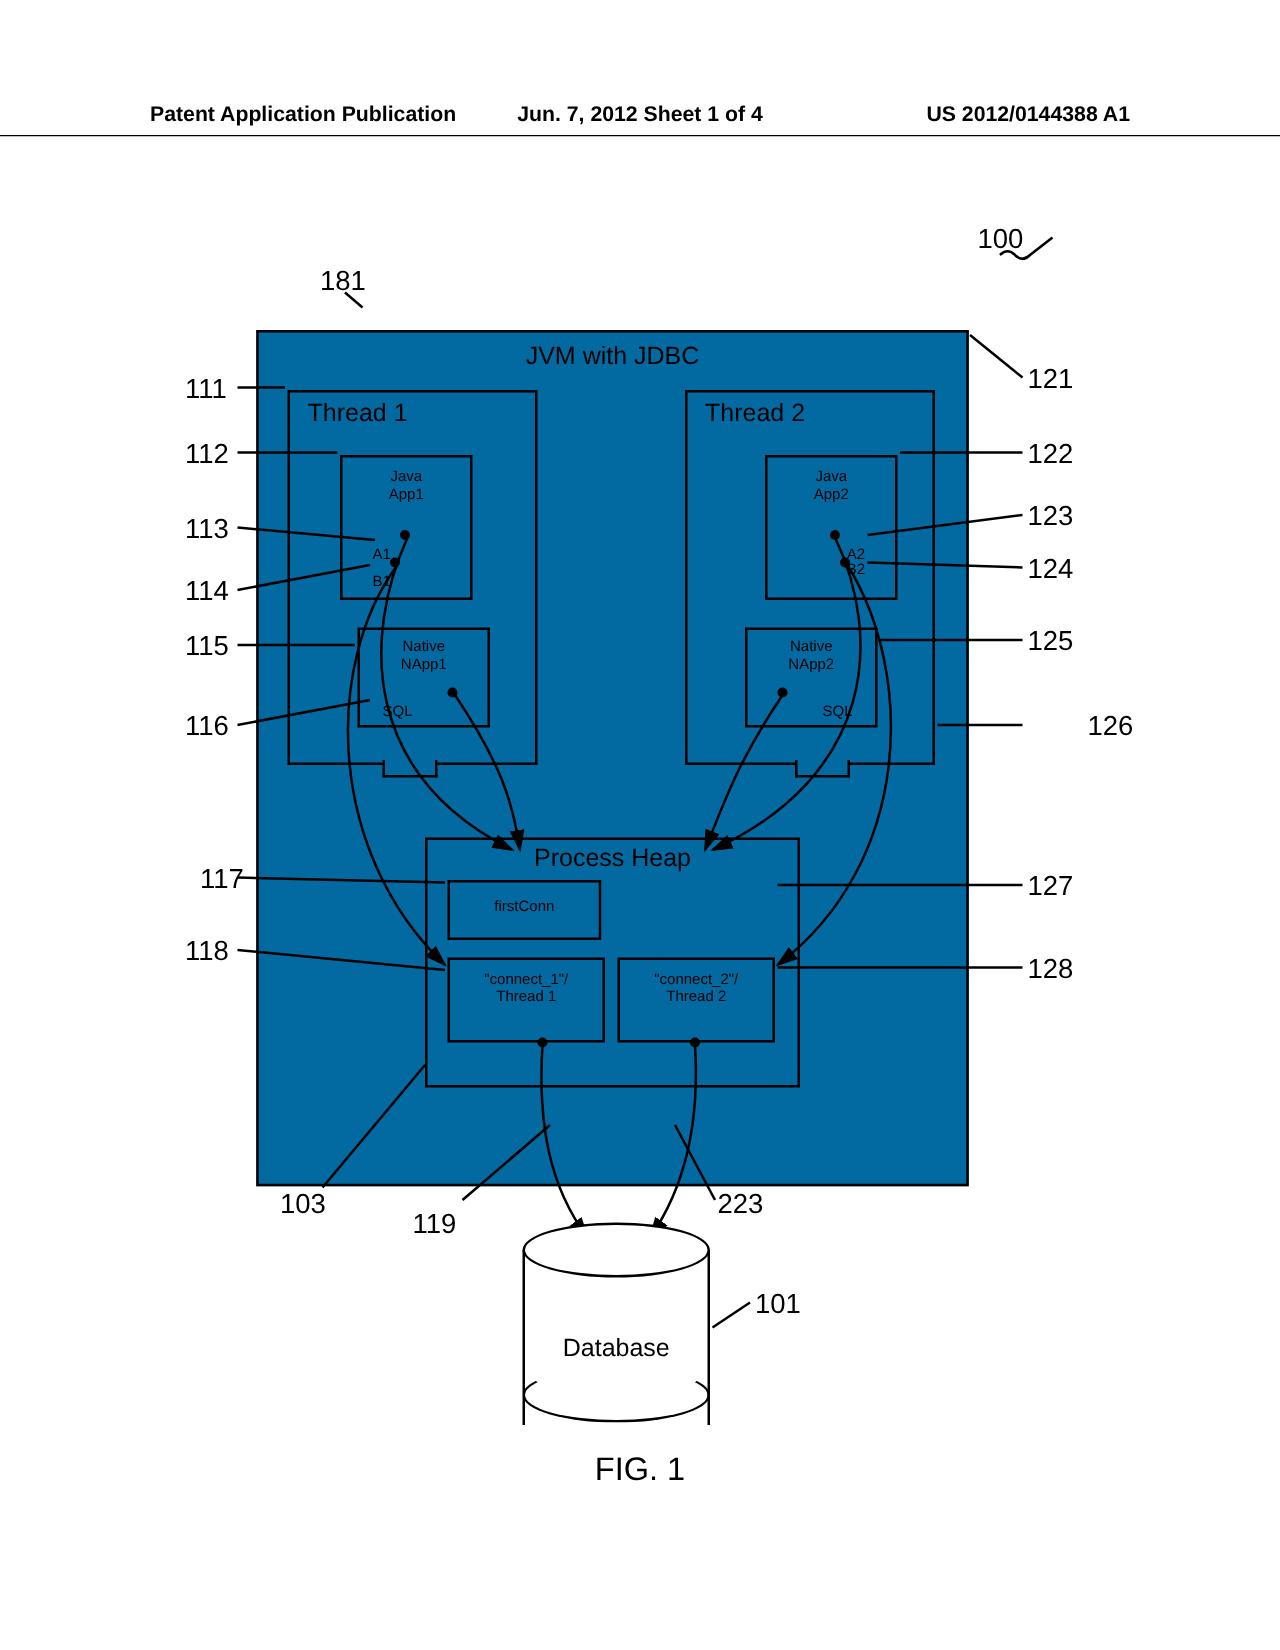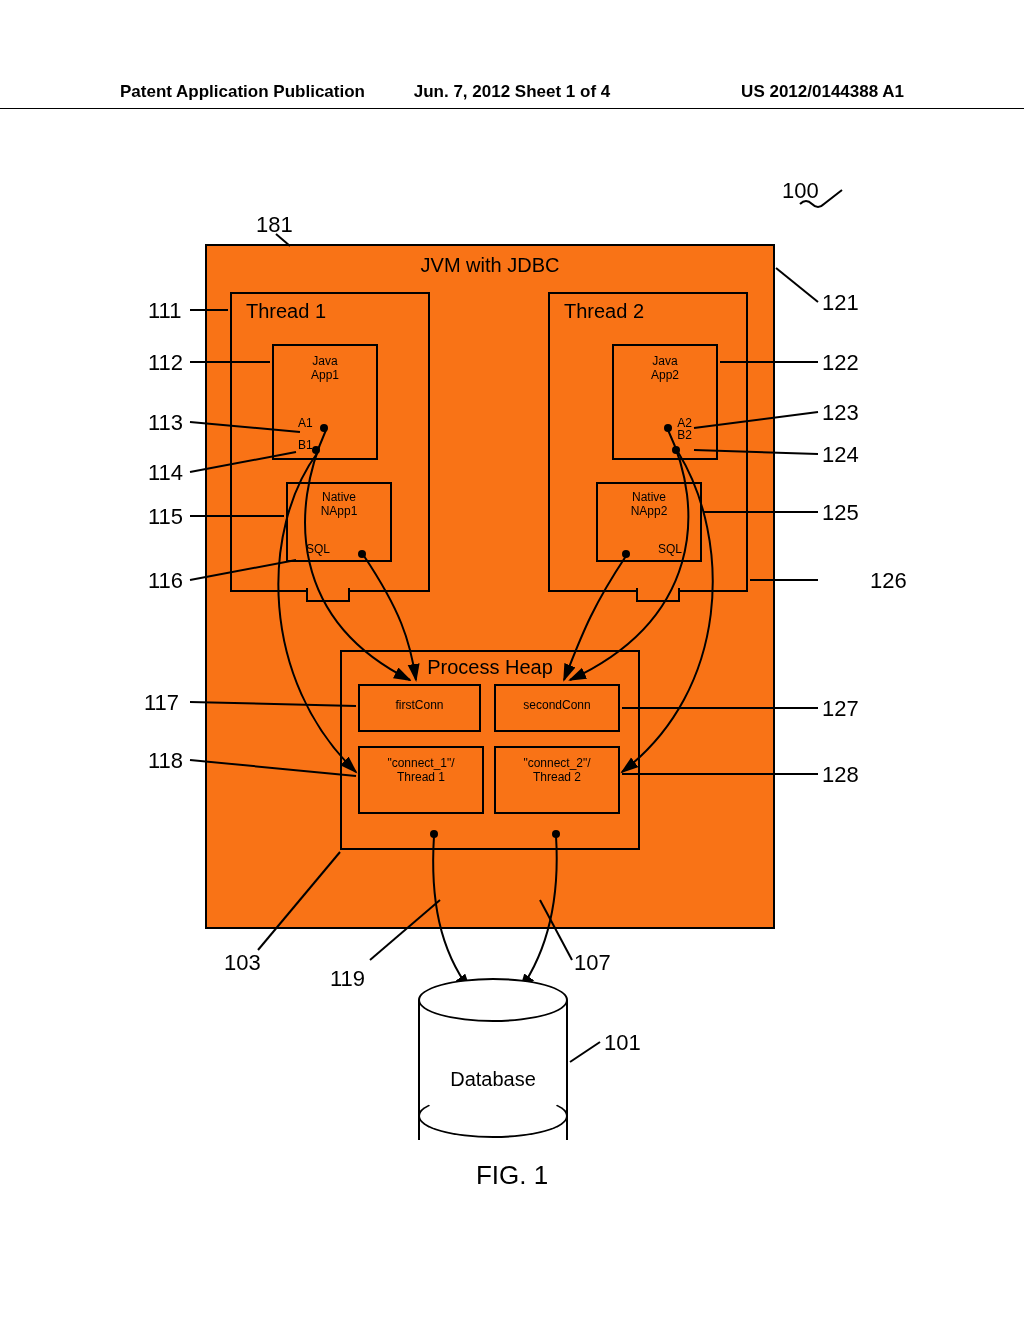--- a/index.html
+++ b/index.html
@@ -27,22 +27,23 @@
   .diagram {
     position: absolute;
     top: 180px;
     left: 0;
     width: 1024px;
     height: 1100px;
   }
   .box {
     position: absolute;
     border: 2px solid #000;
-    background: #f97316;
+    background: #0369a1;
     text-align: center;
+    margin-top: 20px;
   }
   .label {
     position: absolute;
     font-size: 22px;
     white-space: nowrap;
   }
   .fig-label {
     position: absolute;
     font-size: 26px;
     left: 50%;
@@ -136,23 +137,20 @@
   </div>
   <div class="dot" style="left:622px; top:370px;"></div>
 
   <div class="box" style="left:636px; top:408px; width:44px; height:14px; border-top:none;"></div>
 
   <div class="box" style="left:340px; top:470px; width:300px; height:200px;">
     <div class="txt" style="margin-top:4px;">Process Heap</div>
   </div>
   <div class="box" style="left:358px; top:504px; width:123px; height:48px;">
     <div class="smalltxt" style="margin-top:12px;">firstConn</div>
-  </div>
-  <div class="box" style="left:494px; top:504px; width:126px; height:48px;">
-    <div class="smalltxt" style="margin-top:12px;">secondConn</div>
   </div>
   <div class="box" style="left:358px; top:566px; width:126px; height:68px;">
     <div class="smalltxt" style="margin-top:8px; white-space:pre-line;">"connect_1"/
 Thread 1</div>
   </div>
   <div class="box" style="left:494px; top:566px; width:126px; height:68px;">
     <div class="smalltxt" style="margin-top:8px; white-space:pre-line;">"connect_2"/
 Thread 2</div>
   </div>
   <div class="dot" style="left:430px; top:650px;"></div>
@@ -172,27 +170,27 @@
   <div class="label" style="left:148px; top:170px;">112</div>
   <div class="label" style="left:822px; top:170px;">122</div>
   <div class="label" style="left:148px; top:230px;">113</div>
   <div class="label" style="left:822px; top:220px;">123</div>
   <div class="label" style="left:148px; top:280px;">114</div>
   <div class="label" style="left:822px; top:262px;">124</div>
   <div class="label" style="left:148px; top:324px;">115</div>
   <div class="label" style="left:822px; top:320px;">125</div>
   <div class="label" style="left:148px; top:388px;">116</div>
   <div class="label" style="left:822px; top:388px;margin-left:48px;">126</div>
-  <div class="label" style="left:144px; top:510px;">117</div>
+  <div class="label" style="left:160px; top:510px;">117</div>
   <div class="label" style="left:822px; top:516px;">127</div>
   <div class="label" style="left:148px; top:568px;">118</div>
   <div class="label" style="left:822px; top:582px;">128</div>
   <div class="label" style="left:224px; top:770px;">103</div>
   <div class="label" style="left:330px; top:786px;">119</div>
-  <div class="label" style="left:574px; top:770px;">107</div>
+  <div class="label" style="left:574px; top:770px;">223</div>
   <div class="label" style="left:604px; top:850px;">101</div>
 
   <div class="fig-label" style="top:980px;">FIG. 1</div>
 
   <svg class="overlay" width="1024" height="1100">
     <defs>
       <marker id="arr" markerWidth="10" markerHeight="10" refX="8" refY="3" orient="auto">
         <path d="M0,0 L9,3 L0,6 Z" fill="#000"></path>
       </marker>
     </defs>

